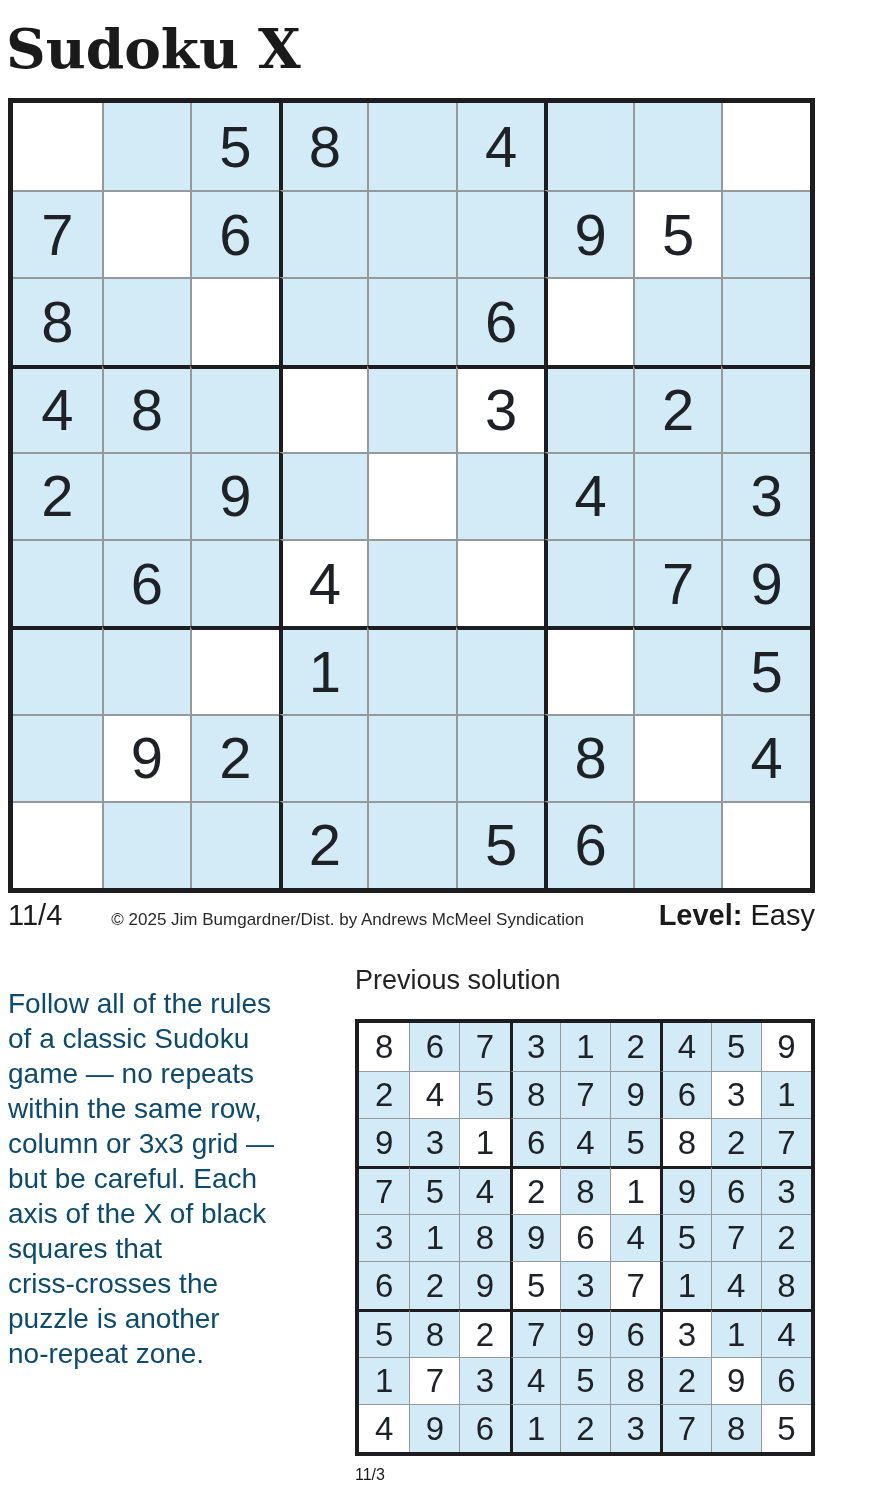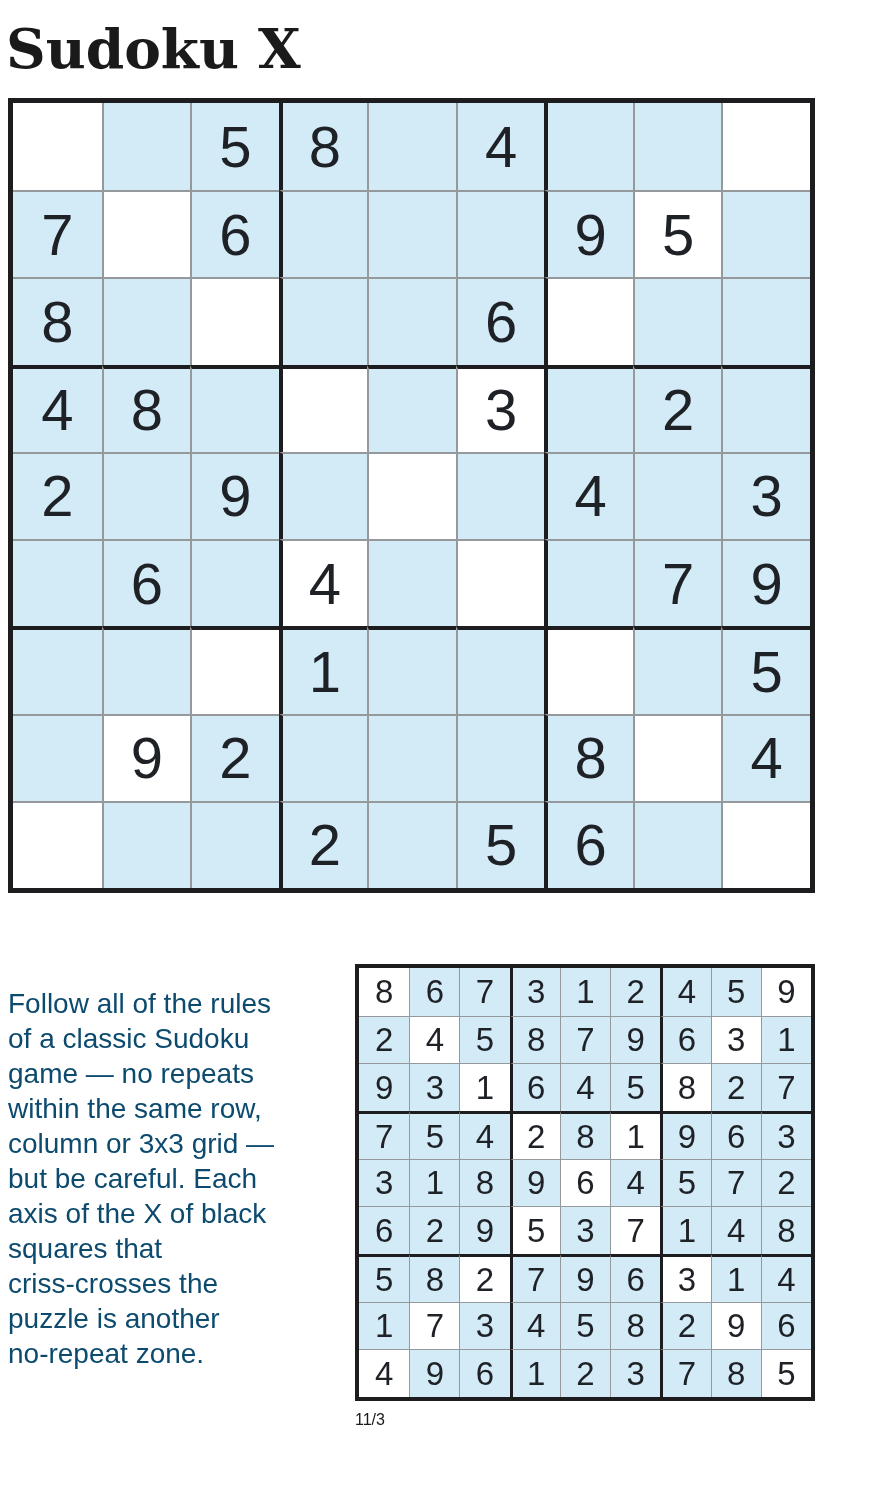--- a/index.html
+++ b/index.html
@@ -155,34 +155,40 @@
       <div class="cell shaded"></div>
       <div class="cell shaded"></div>
       <div class="cell shaded thick-l">2</div>
       <div class="cell shaded"></div>
       <div class="cell shaded">5</div>
       <div class="cell shaded thick-l">6</div>
       <div class="cell shaded"></div>
       <div class="cell"></div>
     </div>
 
+  <div class="caption">
+    <span class="puzzle-date">11/4</span>
+    <span class="copyright">© 2025 Jim Bumgardner/Dist. by Andrews McMeel Syndication</span>
+    <span class="level"><span class="lbl">Level:</span><span> Easy</span></span>
+  </div>
 
   <div class="rules">Follow all of the rules
 of a classic Sudoku
 game — no repeats
 within the same row,
 column or 3x3 grid —
 but be careful. Each
 axis of the X of black
 squares that
 criss-crosses the
 puzzle is another
 no-repeat zone.</div>
 
   <div class="solution-block">
+    <div class="solution-heading">Previous solution</div>
     <div class="solution-grid" id="solution-grid">
         <div class="cell no-l no-t">8</div>
         <div class="cell shaded no-t">6</div>
         <div class="cell shaded no-t">7</div>
         <div class="cell shaded no-t thick-l">3</div>
         <div class="cell shaded no-t">1</div>
         <div class="cell shaded no-t">2</div>
         <div class="cell shaded no-t thick-l">4</div>
         <div class="cell shaded no-t">5</div>
         <div class="cell no-t">9</div>

